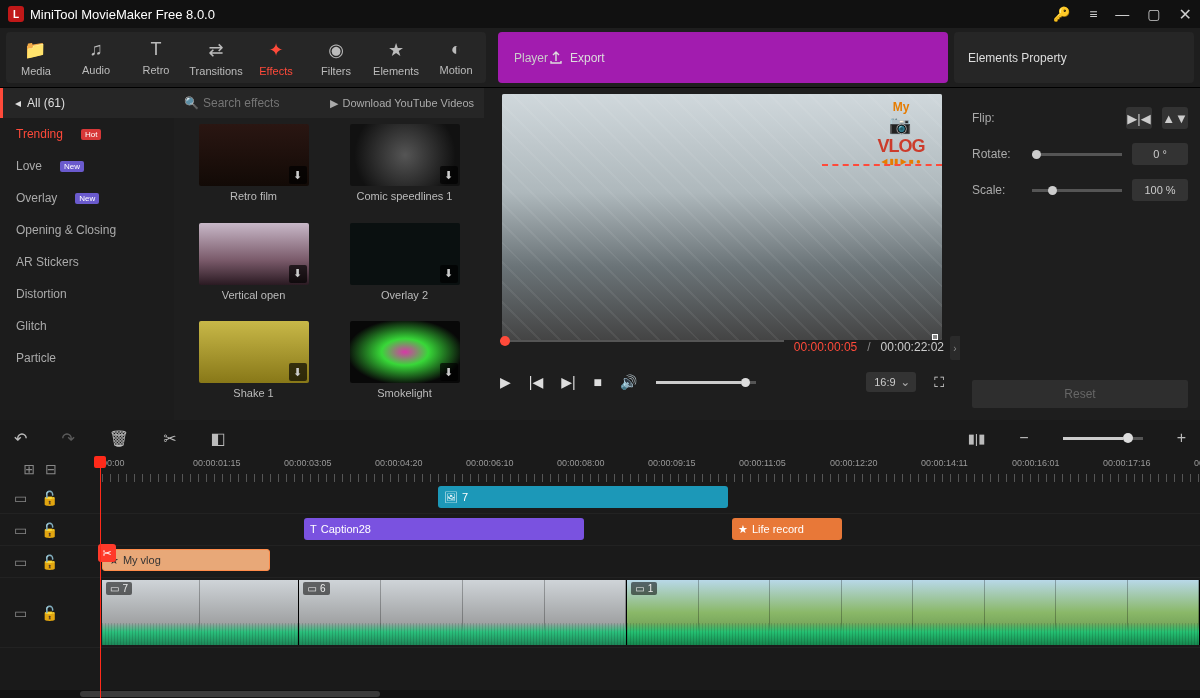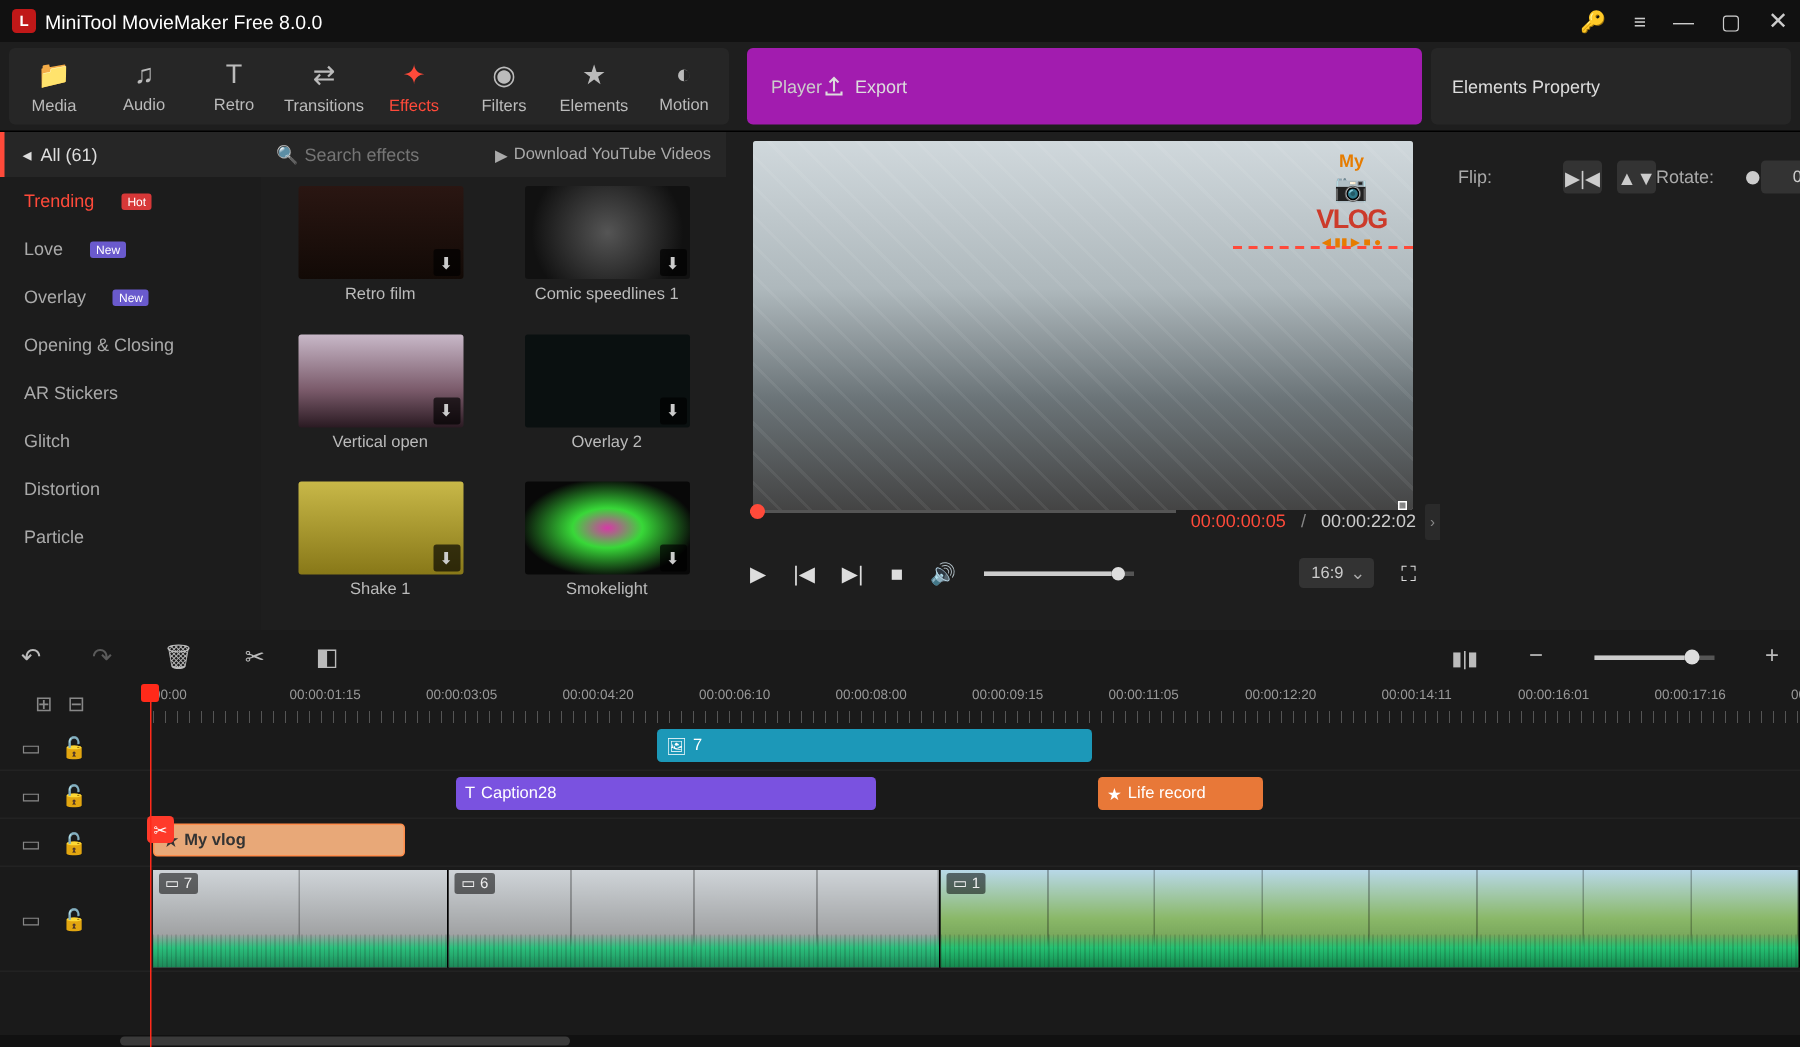--- a/index.html
+++ b/index.html
@@ -57,21 +57,21 @@
 .time-dur{color:#ccc;font-size:12px}
 .pctrl{height:32px;display:flex;align-items:center;padding:0 10px;gap:18px}
 .pbtn{cursor:pointer;color:#ddd;font-size:14px}
 .vol{width:100px;height:3px;background:#555;position:relative}
 .vol::before{content:"";position:absolute;left:0;width:85%;height:100%;background:#ccc}
 .vol-knob{position:absolute;left:85%;top:-3px;width:9px;height:9px;border-radius:50%;background:#ddd}
 .pctrl .spacer{flex:1}
 .aspect-sel{background:#333;border:none;color:#ccc;padding:4px 20px 4px 8px;font-size:11px;cursor:pointer;appearance:none;border-radius:3px}
 .aspect-wrap{position:relative}
 .aspect-wrap::after{content:"⌄";position:absolute;right:6px;top:3px;color:#aaa;pointer-events:none}
-.props{width:240px;background:#1e1e1e;display:flex;padding:12px}
+.props{width:240px;background:#1e1e1e;display:flex;flex-direction:column;padding:12px}
 .prow{display:flex;align-items:center;height:36px;gap:10px;color:#aaa}
 .prow label{width:50px}
 .flip-btn{width:26px;height:22px;background:#333;border-radius:3px;display:flex;align-items:center;justify-content:center;cursor:pointer;color:#ccc;font-size:13px}
 .pslider{flex:1;height:3px;background:#555;position:relative}
 .pslider-knob{position:absolute;top:-3px;width:9px;height:9px;border-radius:50%;background:#ccc}
 .pval{width:56px;height:22px;background:#333;border-radius:3px;display:flex;align-items:center;justify-content:center;font-size:11px;color:#ccc}
 .props-spacer{flex:1}
 .reset-btn{height:28px;background:#2e2e2e;border-radius:2px;display:flex;align-items:center;justify-content:center;color:#666;cursor:pointer;margin-top:auto}
 .edge-tog{position:absolute;right:240px;top:248px;width:10px;height:24px;background:#2a2a2a;display:flex;align-items:center;justify-content:center;color:#888;font-size:10px;cursor:pointer;border-radius:2px 0 0 2px}
 .tl{height:278px;background:#1a1a1a;display:flex;flex-direction:column}
@@ -193,24 +193,24 @@
           <span>Overlay</span>
           <span class="badge new">New</span>
         </div>
         <div class="cat-item">
           <span>Opening &amp; Closing</span>
         </div>
         <div class="cat-item">
           <span>AR Stickers</span>
         </div>
         <div class="cat-item">
+          <span>Distortion</span>
+        </div>
+        <div class="cat-item">
           <span>Glitch</span>
-        </div>
-        <div class="cat-item">
-          <span>Distortion</span>
         </div>
         <div class="cat-item">
           <span>Particle</span>
         </div>
       </div>
   </div>
 
   <div class="browser">
     <div class="browser-head">
       <div class="search-wrap">
@@ -392,21 +392,21 @@
           </div>
       </div>
     </div>
     <div class="track">
         <div class="track-head">
           <span>▭</span>
           <span>🔓</span>
         </div>
       <div class="track-body">
         <div class="scissors">✂</div>
-        <div class="clip sel" id="clip-sel" style="left: 22px; width: 168px; font-weight: bold;">
+        <div class="clip sel" id="clip-sel" style="left: 22px; width: 168px;">
             <span class="ic">★</span>
             <span>My vlog</span>
           </div>
       </div>
     </div>
     <div class="track tall">
         <div class="track-head">
           <span>▭</span>
           <span>🔓</span>
         </div>

